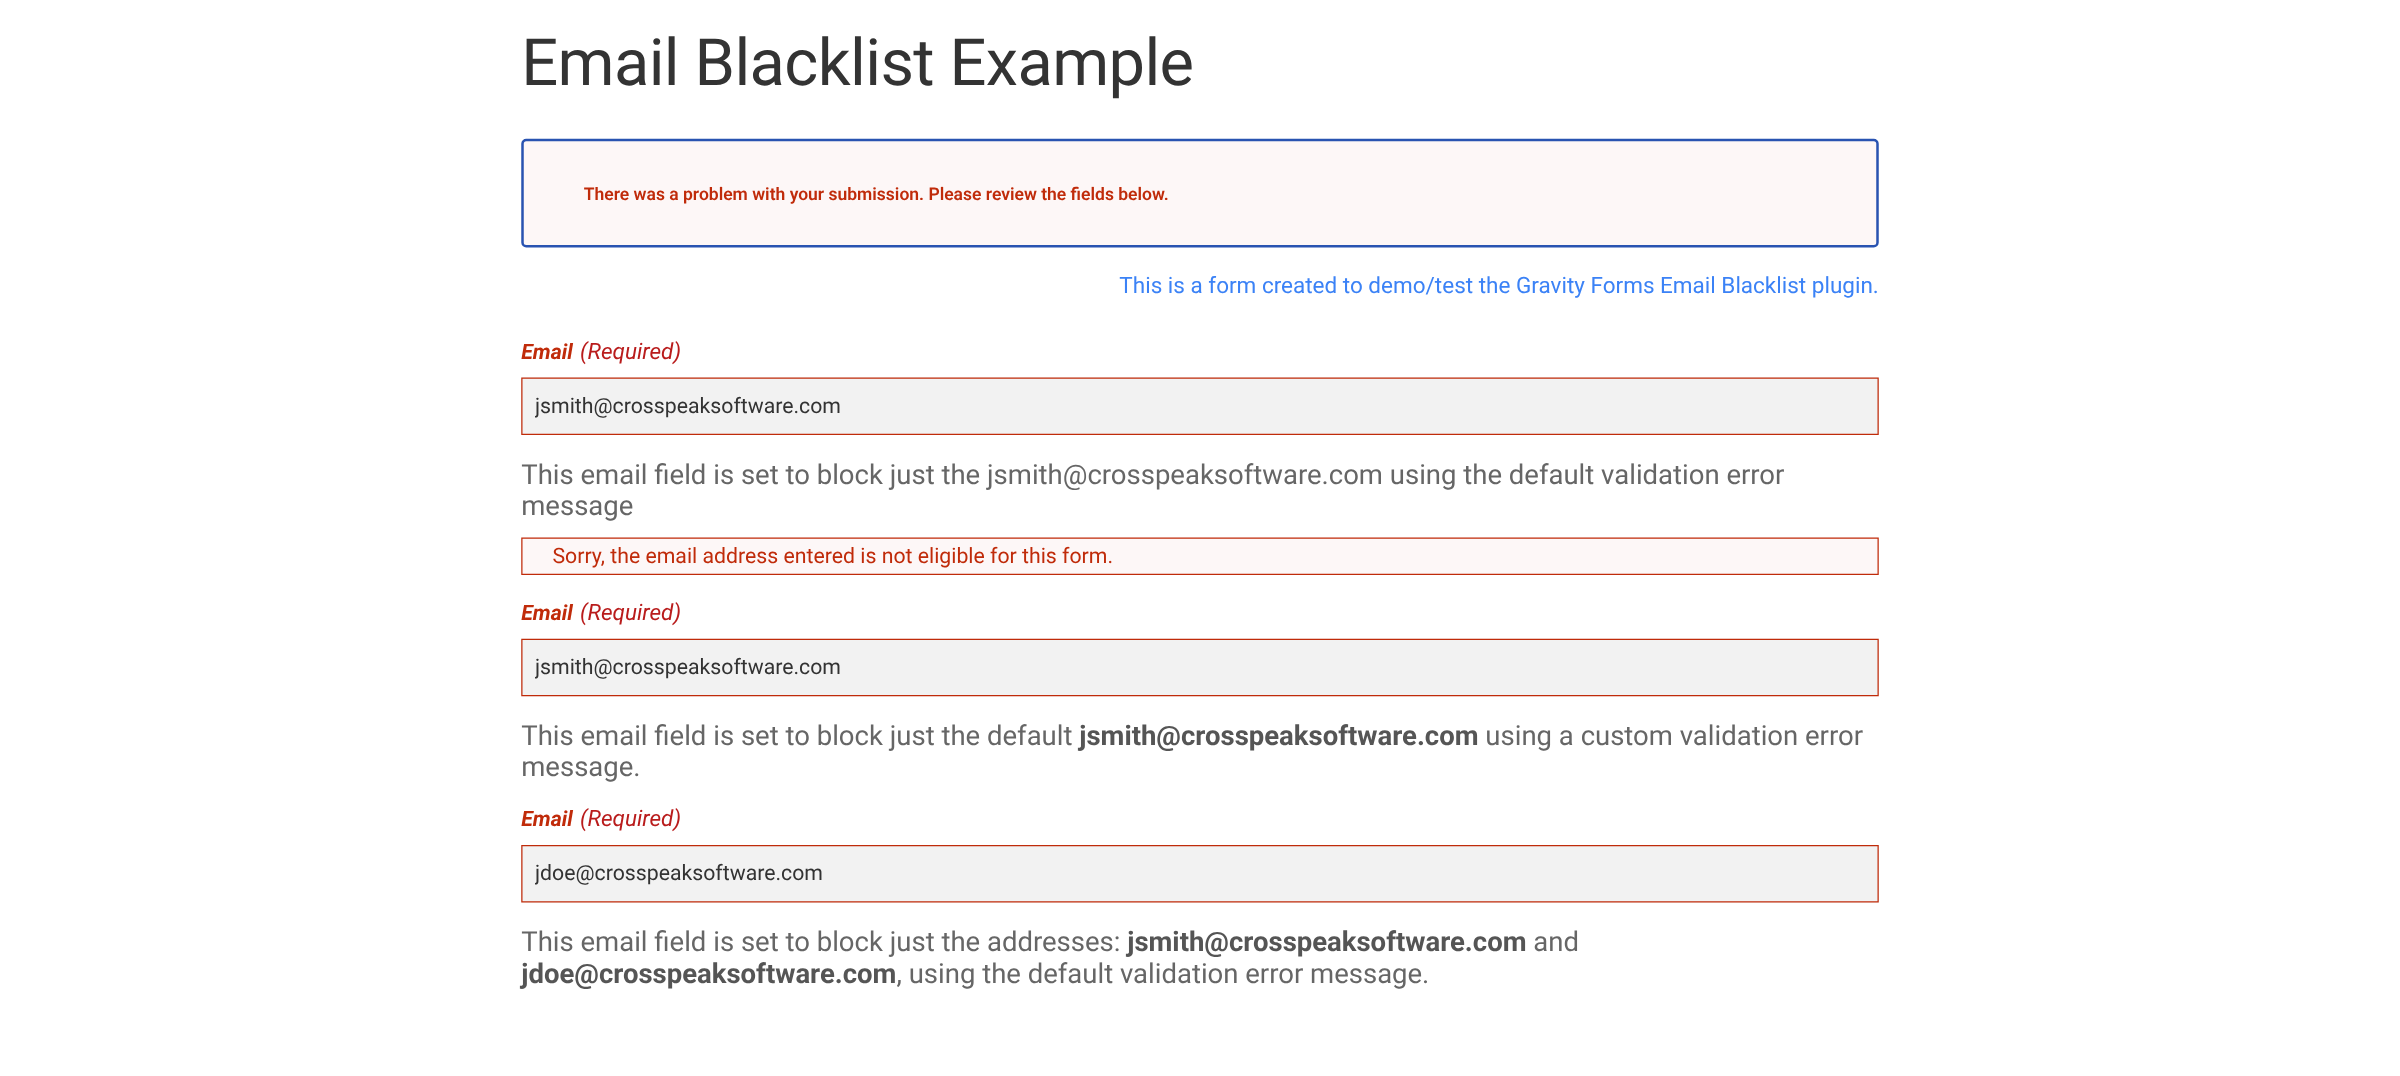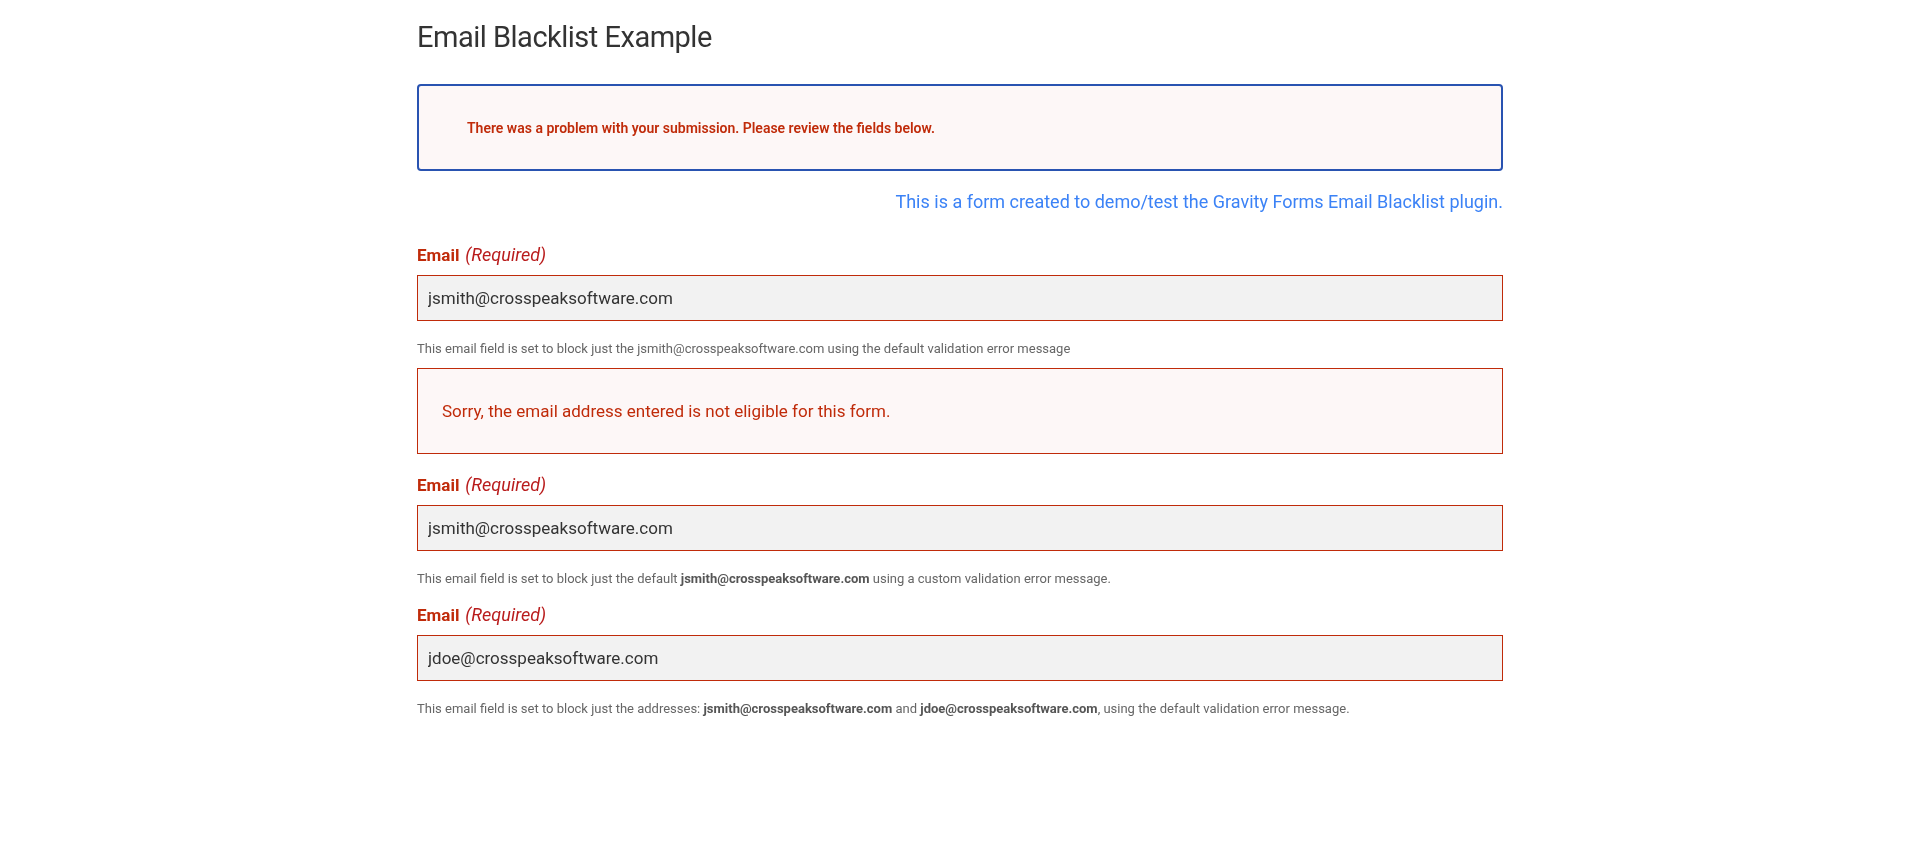--- a/index.html
+++ b/index.html
@@ -12,21 +12,21 @@
       background: #fff;
       color: #333;
       padding: 0;
     }
     .container {
       max-width: 1086px;
       margin: 0 auto;
       padding: 20px 0;
     }
     h1 {
-      font-size: 29px;
+      font-size: 52px;
       font-weight: 400;
       color: #333;
       margin-bottom: 30px;
       letter-spacing: -0.5px;
     }
     .validation-error {
       border: 2px solid #2953b1;
       background: #fdf7f7;
       border-radius: 4px;
       padding: 32px 48px;
@@ -47,51 +47,52 @@
       margin-bottom: 18px;
     }
     .field-label {
       display: block;
       margin-bottom: 10px;
     }
     .field-label-text {
       color: #c02b0a;
       font-weight: 700;
       font-size: 17px;
+      font-style: italic;
     }
     .field-label-required {
       color: #b91c1c;
       font-style: italic;
       font-size: 18px;
       font-weight: 400;
       margin-left: 2px;
     }
     .field-input {
       width: 100%;
       padding: 12px 10px;
       font-size: 17px;
       color: #333;
       background: #f2f2f2;
       border: 1px solid #c02b0a;
       font-family: inherit;
     }
     .field-description {
-      font-size: 13px;
+      font-size: 22px;
       color: #666;
       margin-top: 20px;
       margin-bottom: 12px;
     }
     .field-description b {
       font-weight: 700;
       color: #555;
     }
     .field-error {
       border: 1px solid #c02b0a;
       background: #fdf7f7;
-      padding: 32px 24px;
+      padding: 4px 24px;
       margin-bottom: 20px;
     }
     .field-error-text {
       color: #c02b0a;
       font-size: 17px;
     }
   </style>
 </head>
 <body>
 

